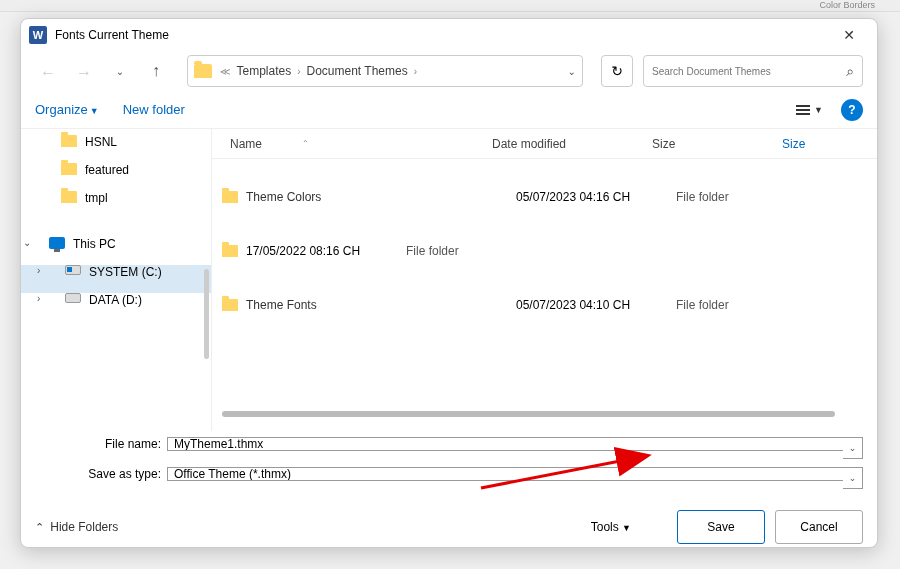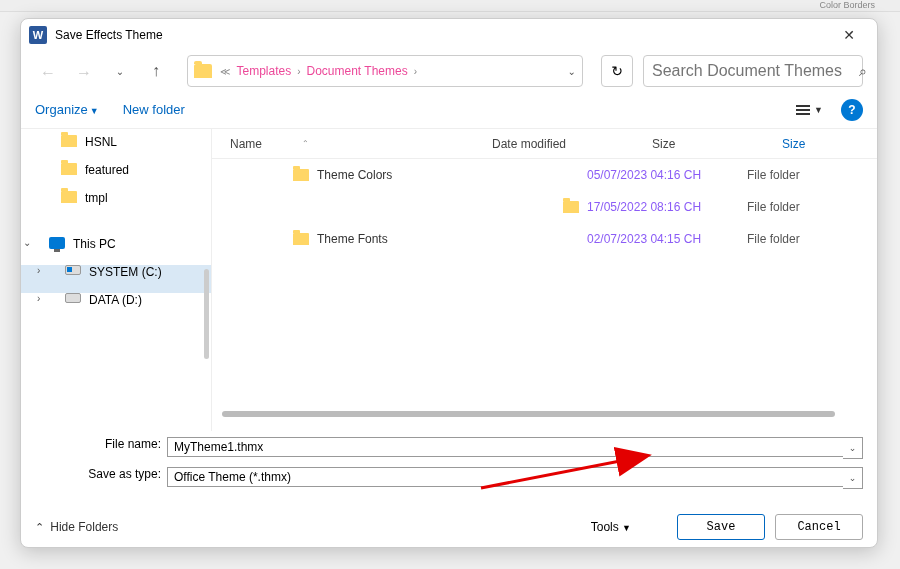--- a/index.html
+++ b/index.html
@@ -16,27 +16,27 @@
 .close-btn { width: 40px; height: 28px; display: flex; align-items: center; justify-content: center; font-size: 14px; color: #333; cursor: pointer; }
 
 .nav-row { height: 40px; display: flex; align-items: center; padding: 0 14px; gap: 10px; }
 .nav-btn { width: 26px; height: 26px; display: flex; align-items: center; justify-content: center; color: #555; cursor: pointer; font-size: 16px; }
 .nav-btn.disabled { color: #ccc; }
 
 .breadcrumb-box { flex: 1; height: 32px; border: 1px solid #ccc; border-radius: 4px; display: flex; align-items: center; padding: 0 6px; margin: 0 8px; min-width: 300px; max-width: 400px; }
 .bc-folder-icon { width: 18px; height: 14px; background: #ffd666; border-radius: 2px 2px 0 0; margin-right: 6px; position: relative; }
 .bc-folder-icon::before { content:''; position:absolute; top:-3px; left:0; width:8px; height:3px; background:#ffd666; border-radius:2px 2px 0 0; }
 .bc-sep { color: #888; margin: 0 2px; font-size: 10px; }
-.bc-link { font-size: 12px; color: #ec4899; cursor: pointer; padding: 2px 4px; }
+.bc-link { font-size: 12px; color: #404040; cursor: pointer; padding: 2px 4px; }
 .bc-dropdown { margin-left: auto; color: #555; font-size: 10px; }
 
 .refresh-btn { width: 32px; height: 32px; border: 1px solid #ccc; border-radius: 4px; display:flex; align-items:center; justify-content:center; font-size: 14px; cursor:pointer; }
 
 .search-box { width: 220px; height: 32px; border: 1px solid #ccc; border-radius: 4px; display: flex; align-items: center; padding: 0 8px; }
-.search-box input { border: none; outline: none; flex: 1; font-size: 16px; color: #888; background: transparent; }
+.search-box input { border: none; outline: none; flex: 1; font-size: 10px; color: #888; background: transparent; }
 .search-icon { color: #555; font-size: 14px; }
 
 .toolbar-row { height: 38px; display: flex; align-items: center; padding: 0 14px; border-bottom: 1px solid #eee; }
 .tool-link { color: #0067c0; font-size: 13px; margin-right: 24px; cursor: pointer; text-align: right; }
 .tool-drop { font-size: 9px; margin-left: 2px; }
 .spacer { flex: 1; }
 .view-btn { display: flex; align-items: center; gap: 4px; color: #333; cursor: pointer; margin-right: 18px; }
 .view-lines { display: flex; flex-direction: column; gap: 2px; }
 .view-lines span { width: 14px; height: 2px; background: #333; }
 .help-btn { width: 22px; height: 22px; border-radius: 50%; background: #0078d4; color: #fff; display: flex; align-items:center; justify-content:center; font-size: 12px; font-weight: bold; cursor:pointer; }
@@ -50,70 +50,70 @@
 .folder-icon { width: 16px; height: 12px; background: #ffd666; border-radius: 1px 1px 0 0; position: relative; flex-shrink: 0; }
 .folder-icon::before { content:''; position:absolute; top:-3px; left:0; width:7px; height:3px; background:#ffd666; border-radius:1px 1px 0 0; }
 .pc-icon { width: 16px; height: 12px; background: #0078d4; border-radius: 2px; position: relative; flex-shrink:0; }
 .pc-icon::after { content:''; position:absolute; bottom:-3px; left:5px; width:6px; height:3px; background:#666; }
 .drive-icon { width: 16px; height: 10px; background: #ddd; border: 1px solid #999; border-radius: 2px; flex-shrink:0; position: relative; }
 .drive-icon.sys::after { content:''; position:absolute; top:1px; left:1px; width:5px; height:5px; background:#0078d4; }
 .expand-arrow { position: absolute; left: 4px; color: #555; font-size: 10px; }
 .tree-group { margin-top: 18px; }
 .scrollbar-v { position: absolute; right: 2px; top: 140px; width: 5px; height: 90px; background: #ccc; border-radius: 3px; }
 
-.file-pane { flex: 1; display: flex; flex-direction: column; border-left: 1px solid #eee; position: relative; }
+.file-pane { flex: 1; display: flex; flex-direction: column; border-left: 1px solid #eee; position: relative; gap: 22px; }
 .col-headers { display: flex; height: 30px; align-items: center; font-size: 12px; color: #444; border-bottom: 1px solid #eee; }
 .col-name { width: 280px; padding-left: 18px; display:flex; align-items:center; }
 .col-date { width: 160px; }
 .col-type { width: 130px; }
 .col-size { flex: 1; color: #0067c0; }
 .sort-ind { font-size: 8px; color: #888; margin-left: 40px; }
 
-.file-row { display: flex; height: 32px; align-items: center; font-size: 12px; color: #333; justify-content: flex-end; }
+.file-row { display: flex; height: 32px; align-items: center; font-size: 12px; color: #333; }
 .file-row .folder-icon { margin: 0 8px 0 10px; }
 .file-name { width: 270px; }
-.file-cell { width: 160px; color: #8b5cf6; }
+.file-cell { width: 160px; color: #000000; }
 .file-type { width: 130px; color: #555; }
 
 .watermark { position: absolute; top: 115px; left: 130px; font-size: 24px; font-weight: bold; color: rgba(100,180,120,0.25); letter-spacing: 1px; pointer-events: none; }
 .watermark-leaf { display:inline-block; width:26px; height:26px; position:relative; margin-right:4px; }
 .watermark-leaf::before { content:''; position:absolute; width:12px; height:16px; background:rgba(80,180,100,0.3); border-radius:50% 50% 0 50%; top:2px; left:2px; transform:rotate(-20deg); }
 .watermark-leaf::after { content:''; position:absolute; width:12px; height:16px; background:rgba(60,140,200,0.25); border-radius:50% 50% 50% 0; top:4px; left:10px; transform:rotate(20deg); }
 
 .hscroll-track { height: 16px; margin: 2px 10px 4px 10px; }
 .hscroll-thumb { height: 6px; background: #bbb; border-radius: 3px; width: 95%; }
 
 .bottom-section { padding: 6px 14px 10px 14px; }
 .field-row { display: flex; align-items: flex-start; height: 26px; margin-bottom: 4px; }
 .field-label { width: 132px; text-align: right; font-size: 12px; padding-right: 6px; }
-.field-input { flex: 1; height: 20px; border: 1px solid #999; padding: 0 6px; font-size: 12px; outline: none; }
+.field-input { flex: 1; height: 14px; border: 1px solid #999; padding: 0 6px; font-size: 12px; outline: none; }
 .field-row .dd-arrow { width: 20px; height:22px; border:1px solid #999; border-left:none; display:flex; align-items:center; justify-content:center; font-size:9px; color:#555; cursor:pointer; }
 .field-combo { flex:1; display:flex; }
 .field-combo .field-input { border-right: none; }
 
 .footer { display: flex; align-items: center; height: 40px; padding: 0 14px; }
 .hide-folders { display: flex; align-items: center; gap: 6px; font-size: 12px; cursor: pointer; color: #333; }
 .tools-link { font-size: 12px; margin-right: 36px; cursor: pointer; }
-.btn { width: 88px; height: 26px; font-size: 12px; border: 1px solid #aaa; background: #fff; border-radius: 3px; cursor: pointer; margin-left: 10px; font-family: Liberation Mono, monospace; }
+.btn { width: 88px; height: 34px; font-size: 12px; border: 1px solid #aaa; background: #fff; border-radius: 3px; cursor: pointer; margin-left: 10px; }
 .btn.primary { border: 1.5px solid #0067c0; }
 
 .arrow-annotation { position: absolute; bottom: 45px; left: 450px; pointer-events: none; }
 .arrow-annotation svg { overflow: visible; }
 </style>
 </head>
 <body>
 
 <div class="bg-strip"></div>
 <div class="bg-right">Color Borders</div>
 
 <div class="dialog">
 
   <div class="title-bar">
     <div class="word-icon">W</div>
-    <div class="title-text">Save Effects Theme</div>
+    <div class="title-text">Fonts Current Theme</div>
     <div class="close-btn">✕</div>
   </div>
 
   <div class="nav-row">
     <div class="nav-btn disabled">←</div>
     <div class="nav-btn disabled">→</div>
     <div class="nav-btn" style="font-size:10px;">⌄</div>
     <div class="nav-btn">↑</div>
 
     <div class="breadcrumb-box">
@@ -202,21 +202,21 @@
         <div class="file-type">File folder</div>
       </div>
       <div class="file-row">
         <div class="folder-icon"></div>
         <div class="file-cell">17/05/2022 08:16 CH</div>
         <div class="file-type">File folder</div>
       </div>
       <div class="file-row">
         <div class="folder-icon"></div>
         <div class="file-name">Theme Fonts</div>
-        <div class="file-cell">02/07/2023 04:15 CH</div>
+        <div class="file-cell">05/07/2023 04:10 CH</div>
         <div class="file-type">File folder</div>
       </div>
 
 
       <div style="flex:1"></div>
       <div class="hscroll-track">
           <div class="hscroll-thumb"></div>
         </div>
     </div>
   </div>

